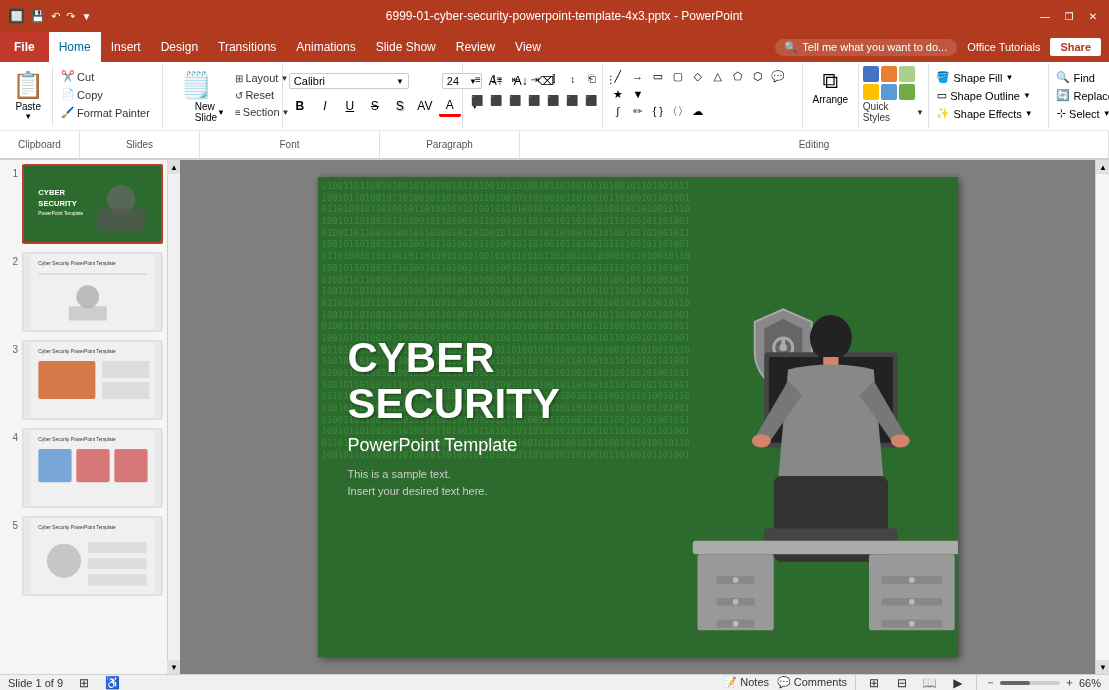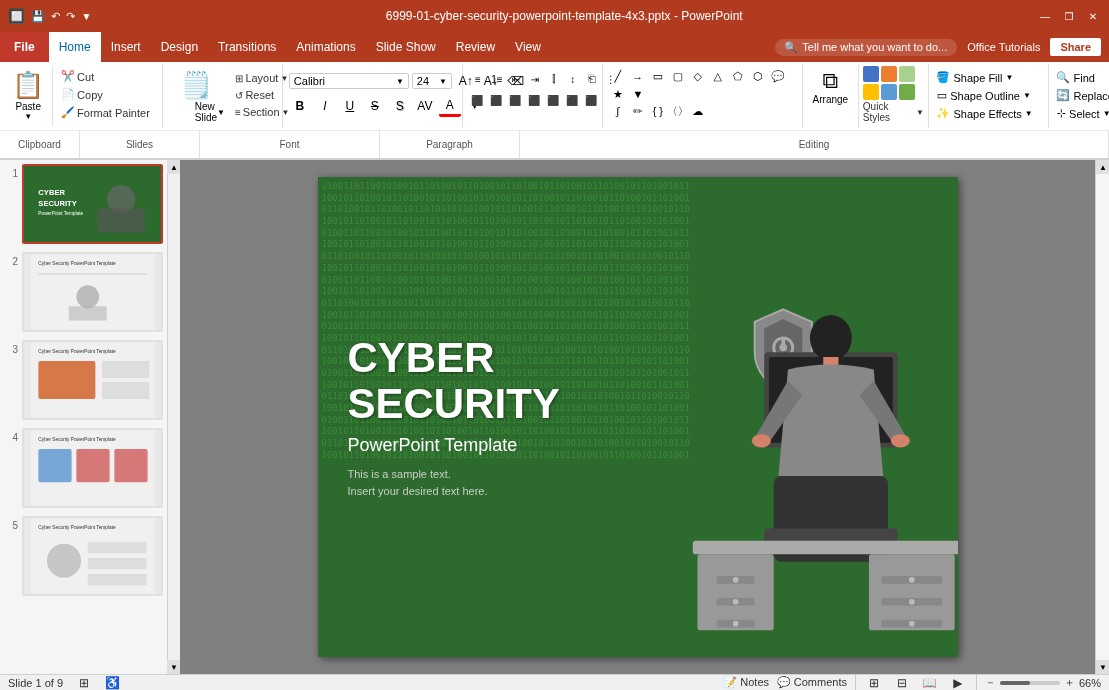--- a/index.html
+++ b/index.html
@@ -131,20 +131,21 @@
       border: 1px solid #ccc;
       border-radius: 2px;
       padding: 1px 4px;
       font-size: 11px;
       width: 40px;
       display: flex;
       align-items: center;
       justify-content: space-between;
       cursor: pointer;
       background: white;
+      margin-left: 30px;
     }
     .font-btn {
       width: 22px;
       height: 22px;
       display: flex;
       align-items: center;
       justify-content: center;
       cursor: pointer;
       border-radius: 2px;
       font-size: 12px;

